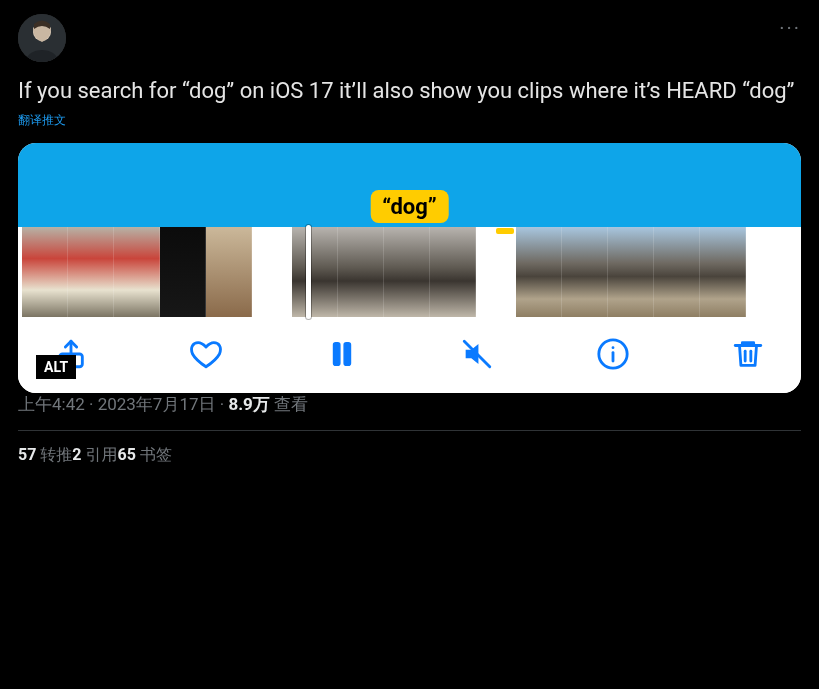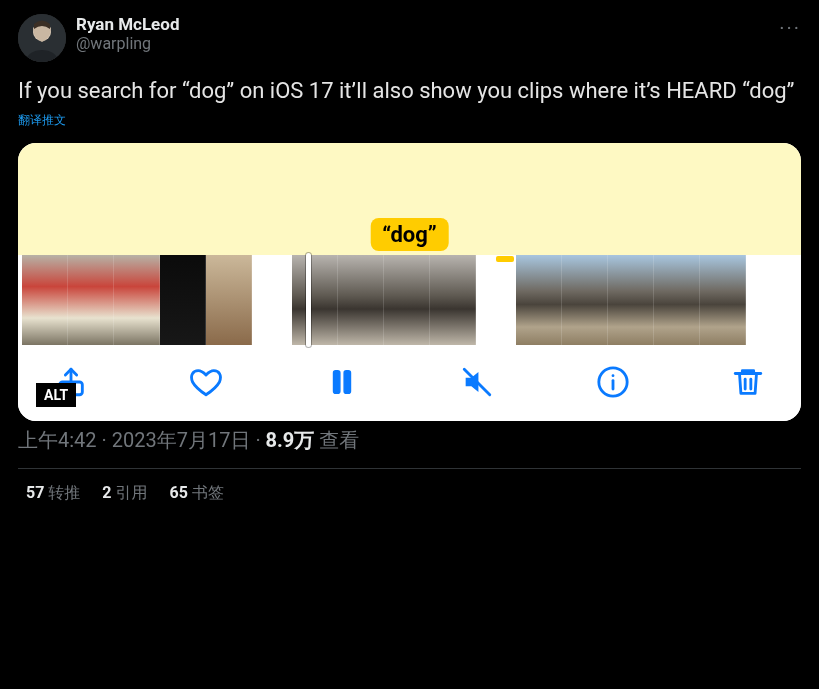--- a/index.html
+++ b/index.html
@@ -50,22 +50,22 @@
   }
   .media-card {
     margin-top: 14px;
     width: 100%;
     background: #fff;
     border-radius: 18px;
     overflow: hidden;
     position: relative;
   }
   .media-top {
-    height: 112px;
-    background: #fef9c3;
+    height: 84px;
+    background: #0ea5e9;
     position: relative;
   }
   .bubble {
     position: absolute;
     left: 50%;
     transform: translateX(-50%);
     bottom: 4px;
     background: #ffcc00;
     color: #000;
     font-weight: 700;
@@ -133,59 +133,53 @@
     left: 18px;
     bottom: 14px;
     background: #000;
     color: #fff;
     font-weight: 700;
     font-size: 14px;
     padding: 4px 8px;
     border-radius: 0;
   }
   .meta {
-    margin-top: 6px;
-    font-size: 20px;
+    margin-top: 0;
+    font-size: 17px;
     color: #71767b;
   }
   .meta .strong { color:#e7e9ea; font-weight:700; }
   .divider {
     margin-top: 14px;
     height: 1px;
     background: #2f3336;
   }
   .stats {
     display: flex;
-    gap: 22px;
     padding: 14px 0 0 0;
     font-size: 16px;
     color: #71767b;
-    margin-left: 8px;
   }
   .stats .num { color:#e7e9ea; font-weight:700; margin-right:4px; }
 </style>
 </head>
 <body>
 
 <div class="tweet">
 
   <div class="header">
     <div class="avatar">
       <svg viewBox="0 0 48 48">
         <rect width="48" height="48" fill="#2a2f33"></rect>
         <circle cx="24" cy="18" r="9" fill="#d8c9b8"></circle>
         <path d="M8 48 C8 32, 40 32, 40 48 Z" fill="#1f2327"></path>
         <path d="M15 14 Q24 4 33 14 Q33 24 24 28 Q15 24 15 14 Z" fill="#c9b7a2"></path>
         <path d="M16 10 Q24 3 32 10 L32 15 Q24 9 16 15 Z" fill="#3b2f25"></path>
       </svg>
     </div>
-    <div class="user-block">
-      <span class="display-name">Ryan McLeod</span>
-      <span class="handle">@warpling</span>
-    </div>
     <div class="more-btn">···</div>
   </div>
 
   <div class="body-text">If you search for “dog” on iOS 17 it’ll also show you clips where it’s HEARD “dog”</div>
 
   <div class="translate">翻译推文</div>
 
   <div class="media-card">
     <div class="media-top">
       <div class="bubble">“dog”</div>

